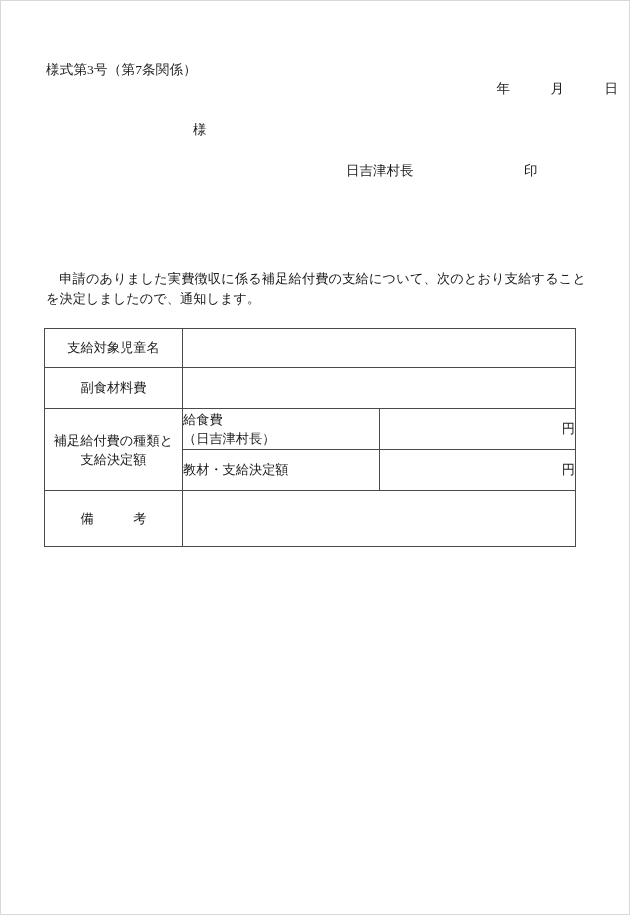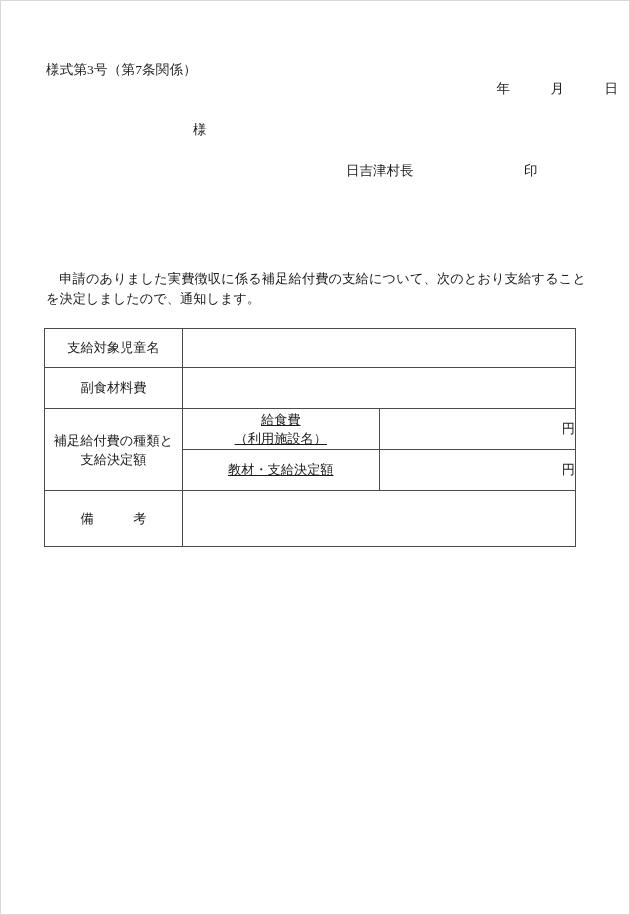--- a/index.html
+++ b/index.html
@@ -110,23 +110,22 @@
     padding: 0;
     vertical-align: middle;
   }
   .c-label {
     width: 137px;
     text-align: center;
     line-height: 18px;
   }
   .c-sub {
     width: 122px;
-    text-align: center;
+    text-align: left;
     line-height: 18px;
-    text-decoration: underline;
   }
   .c-value {
     text-align: right;
     padding-right: 36px;
     line-height: 18px;
   }
   .c-blank { }
 
   .r-h39 { height: 39px; margin-left: 12px; }
   .r-h41 { height: 41px; }
@@ -167,21 +166,21 @@
           <td class="c-blank" colspan="2"></td>
         </tr>
 
         <tr class="r-h41">
           <td class="c-label two-line" rowspan="2">
             <div>補足給付費の種類と</div>
             <div>支給決定額</div>
           </td>
           <td class="c-sub two-line">
             <div>給食費</div>
-            <div>（利用施設名）</div>
+            <div>（日吉津村長）</div>
           </td>
           <td class="c-value">円</td>
         </tr>
 
         <tr class="r-h41">
           <td class="c-sub">教材・支給決定額</td>
           <td class="c-value">円</td>
         </tr>
 
         <tr class="r-h59">

